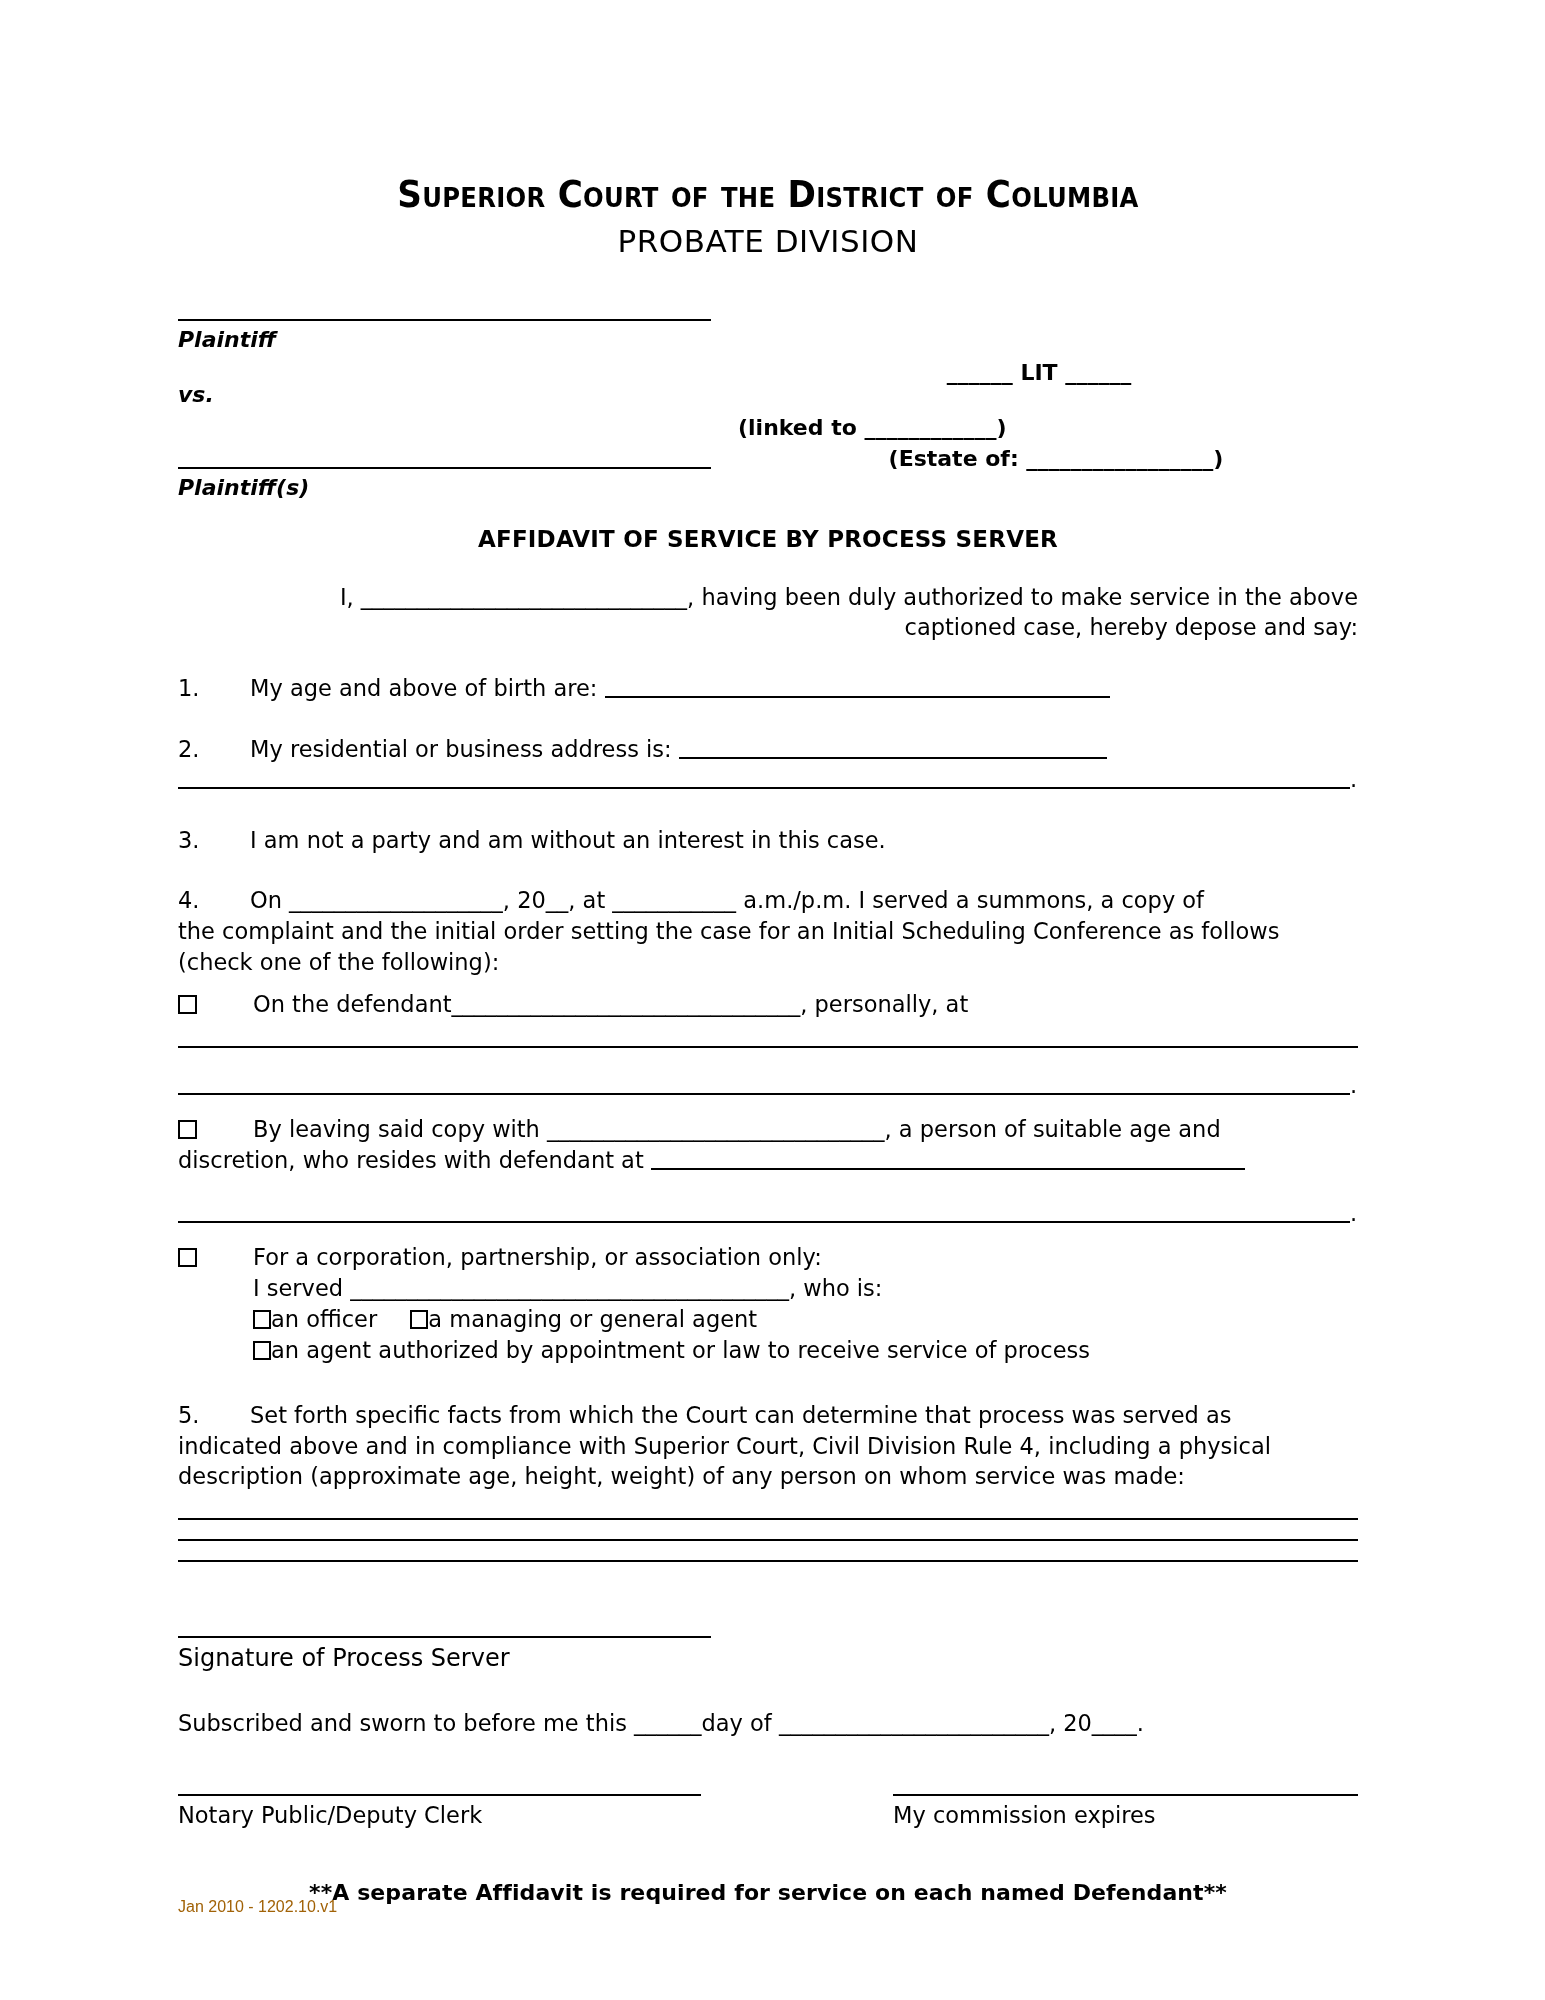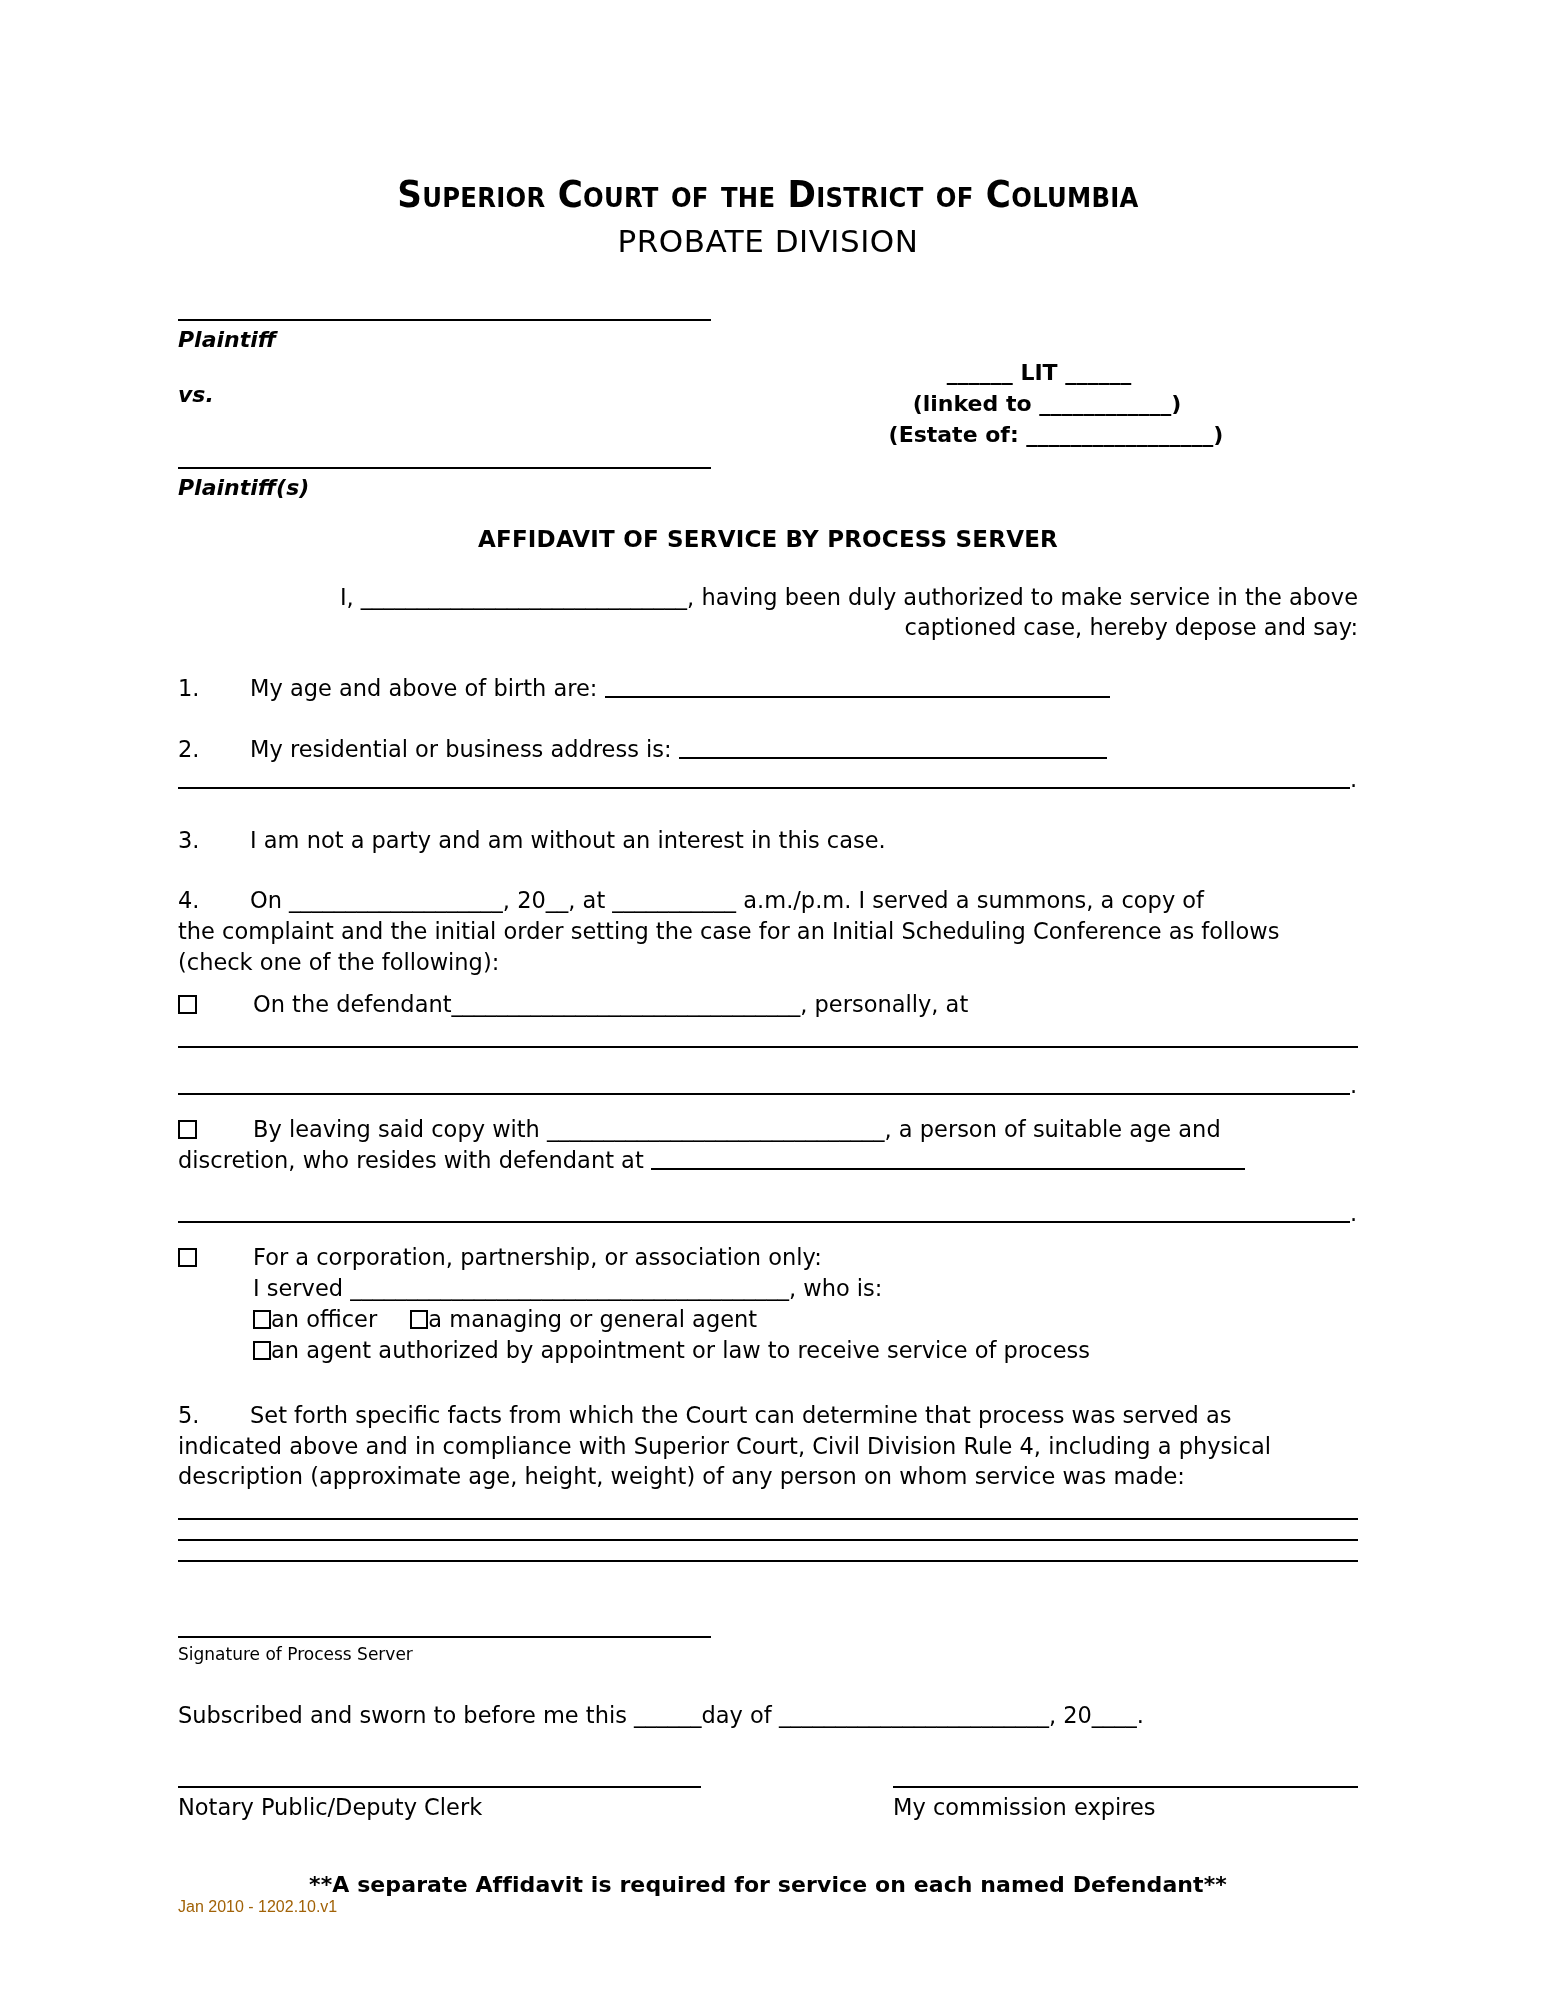--- a/index.html
+++ b/index.html
@@ -78,21 +78,21 @@
   .cap-right {
     position: absolute;
     left: 560px;
     top: 38px;
     width: 620px;
     font-weight: bold;
     font-size: 22px;
     line-height: 1.42;
   }
   .cap-right .lit-line { text-align: center; padding-right: 18px; }
-  .cap-right .linked-line { text-align: center; padding-right: 2px; }
+  .cap-right .linked-line { padding-right: 2px; margin-top: 24px; }
   .cap-right .estate-line { text-align: center; padding-left: 16px; }
 
   
   .doc-title {
     text-align: center;
     font-weight: bold;
     font-size: 23px;
     margin-top: 22px;
     letter-spacing: 0.2px;
   }
@@ -162,21 +162,21 @@
     line-height: 1.38;
   }
 
   
   .sig-rule {
     border-top: 2px solid #000;
     width: 533px;
     margin-top: 74px;
   }
   .sig-label {
-    font-size: 17px;
+    font-size: 24px;
     margin-top: 6px;
   }
   .sworn {
     font-size: 22.5px;
     margin-top: 36px;
     line-height: 1.36;
   }
 
   .notary-row {
     position: relative;

